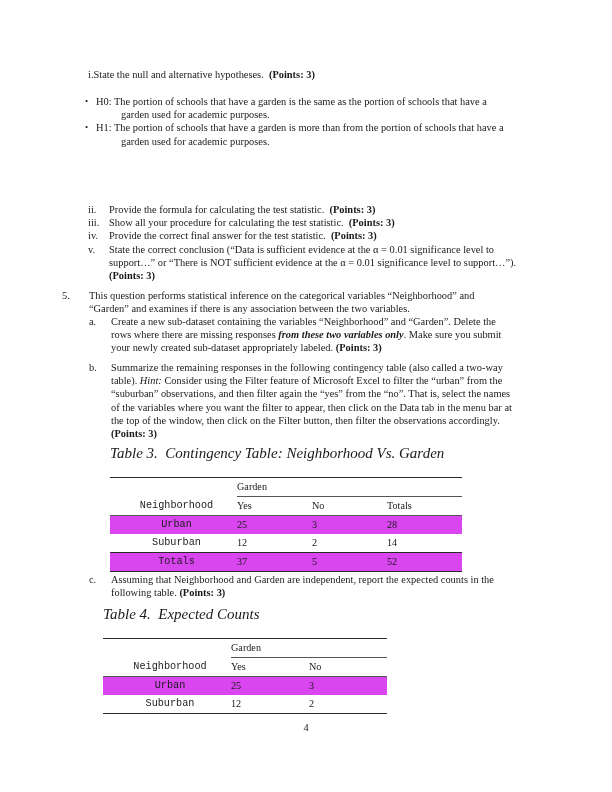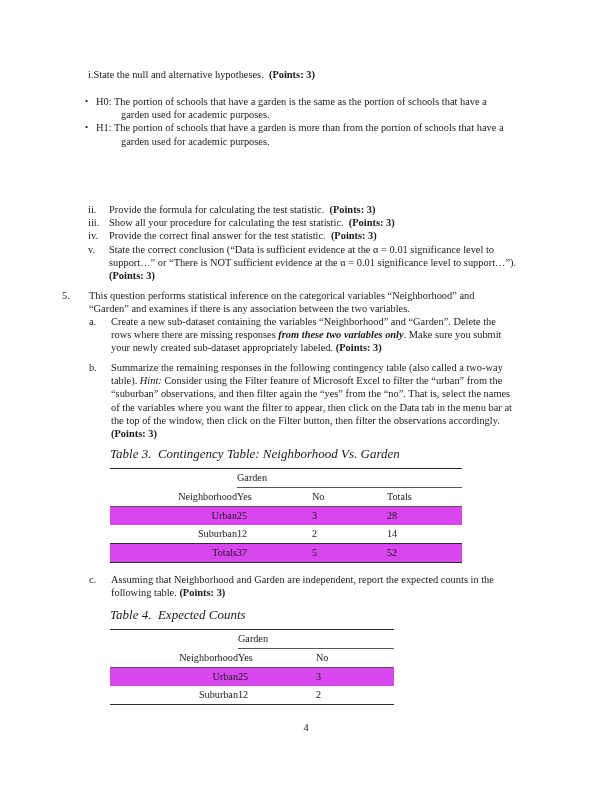--- a/index.html
+++ b/index.html
@@ -72,40 +72,40 @@
   .q-row .q-body { flex: 1 1 auto; font-size: 10.4px; line-height: 13.2px; }
 
   
   .a-row { display: flex; align-items: flex-start; }
   .a-row .a-marker { flex: 0 0 auto; width: 22px; font-size: 10.4px; line-height: 13.2px; }
   .a-row .a-body { flex: 1 1 auto; font-size: 10.4px; line-height: 13.2px; }
 
   
   .tbl-caption {
     font-style: italic;
-    font-size: 13px;
+    font-size: 15px;
     line-height: 13px;
-    margin-bottom: 8px;
+    margin-bottom: 17px;
   }
   table.doc-table {
     border-collapse: collapse;
     font-size: 10.2px;
     table-layout: fixed;
   }
   table.doc-table td,
   table.doc-table th {
     padding: 3px 0 3px 0;
     font-weight: normal;
     line-height: 12px;
     vertical-align: middle;
   }
   .rule-top td { border-top: 1.1px solid #2b2b2b; }
   .rule-bot td { border-bottom: 1.1px solid #2b2b2b; }
   .rule-thin-bot td { border-bottom: 0.9px solid #555; }
-  .cell-l { text-align: right; padding-left: 6px !important; }
+  .cell-l { text-align: center; padding-left: 6px !important; font-family: Liberation Mono, monospace; }
   .cell-c { text-align: left; }
   .shaded { background: #d946ef; }
   .spanner {
     border-bottom: 0.9px solid #555555;
   }
   .nospan { border: none; }
 
   .pagenum {
     position: absolute;
     left: 0;
@@ -249,21 +249,21 @@
   <div class="content" style="left:89px; top:573px; width:448px;">
     <div class="a-row">
       <div class="a-marker">c.</div>
       <div class="a-body">
         <span>Assuming that Neighborhood and Garden are independent, report the expected counts in the</span><br>
         <span>following table. </span><b>(Points: 3)</b>
       </div>
     </div>
   </div>
 
-  <div class="content" style="left:110px; top:608px; width:286px;">
+  <div class="content" style="left:103px; top:608px; width:286px;">
     <div class="tbl-caption">
       <span>Table 4.</span>&nbsp;
       <span>Expected Counts</span>
     </div>
     <table class="doc-table" style="width:284px;">
       <colgroup>
         <col style="width:128px;">
         <col style="width:78px;">
         <col style="width:78px;">
       </colgroup>

